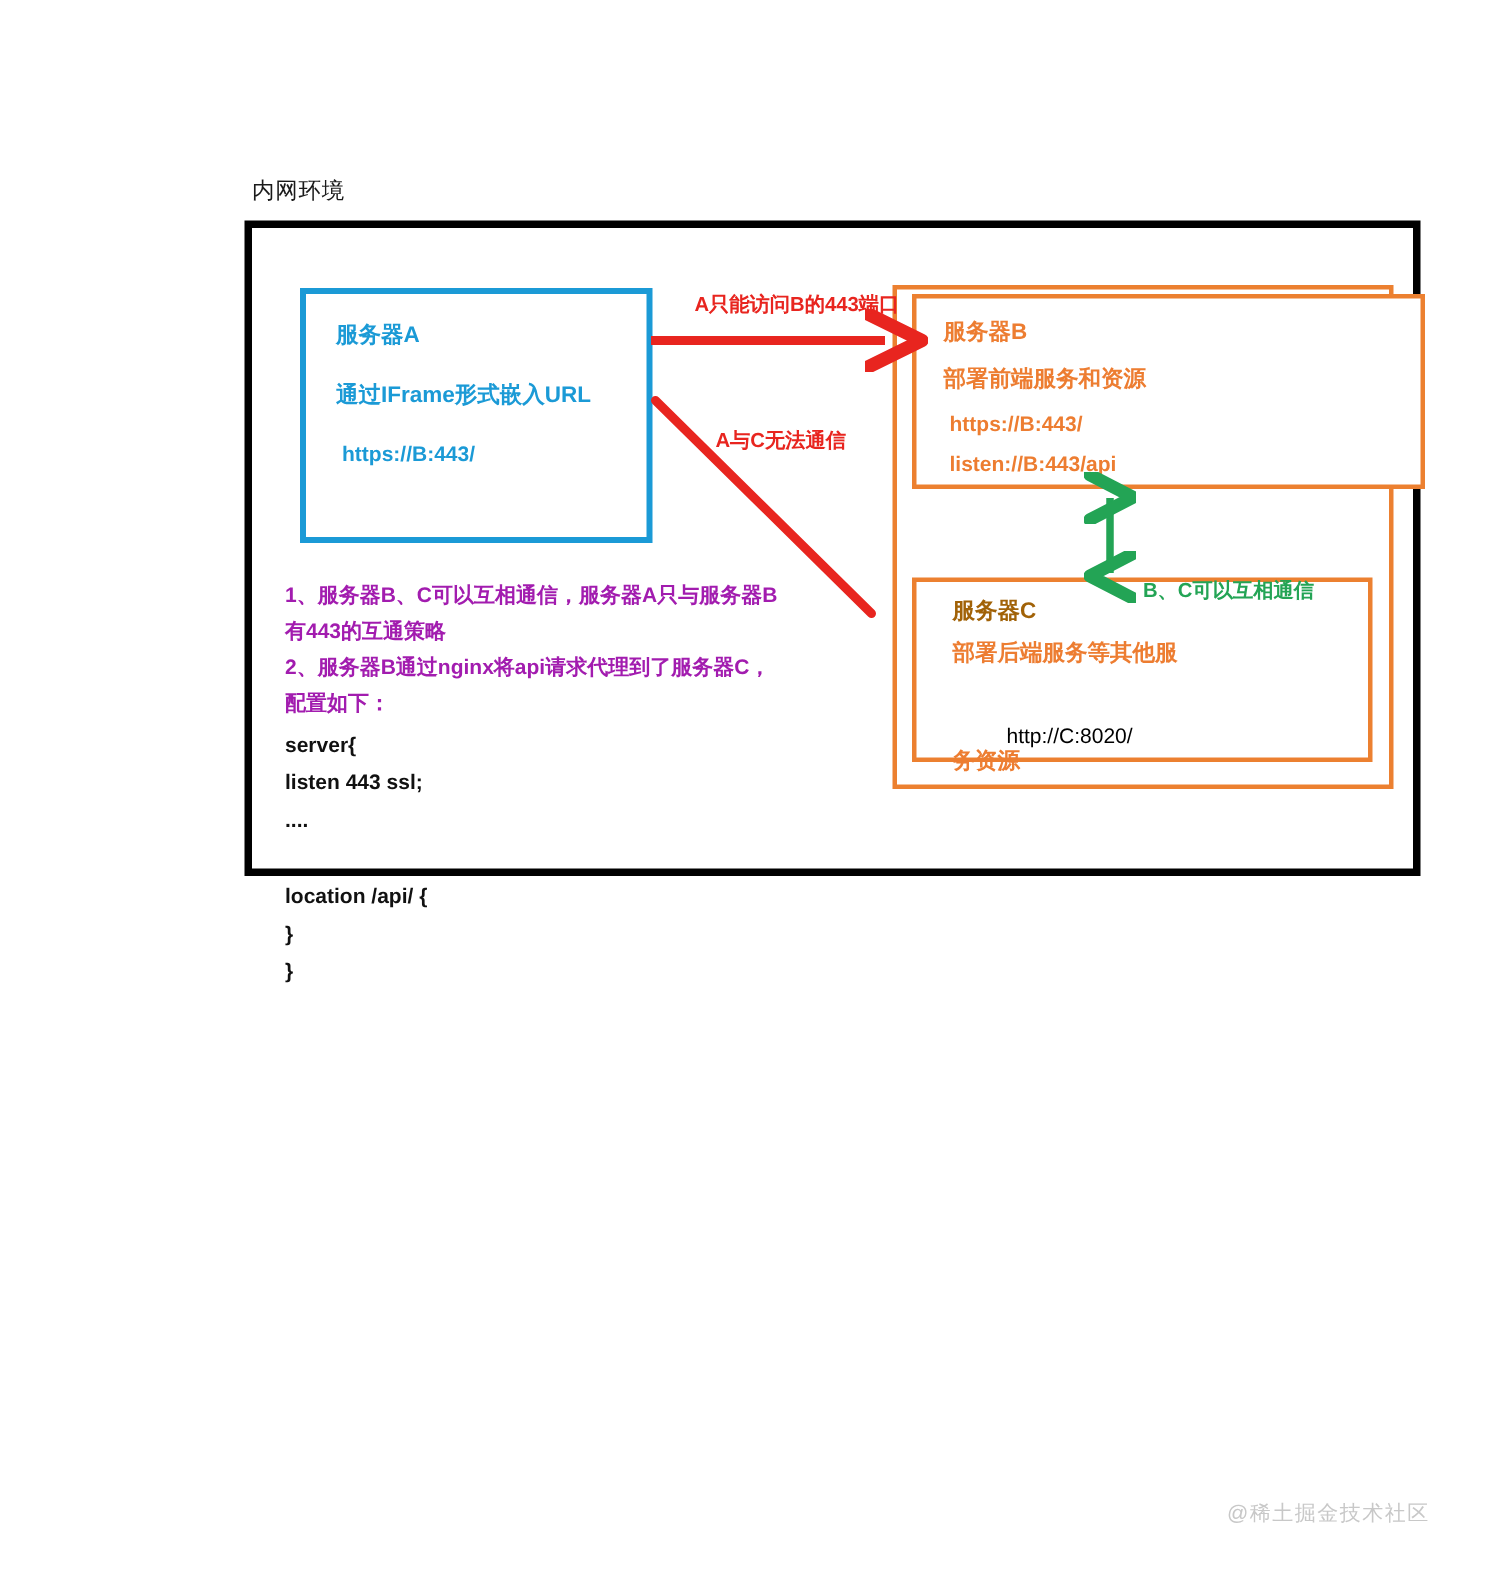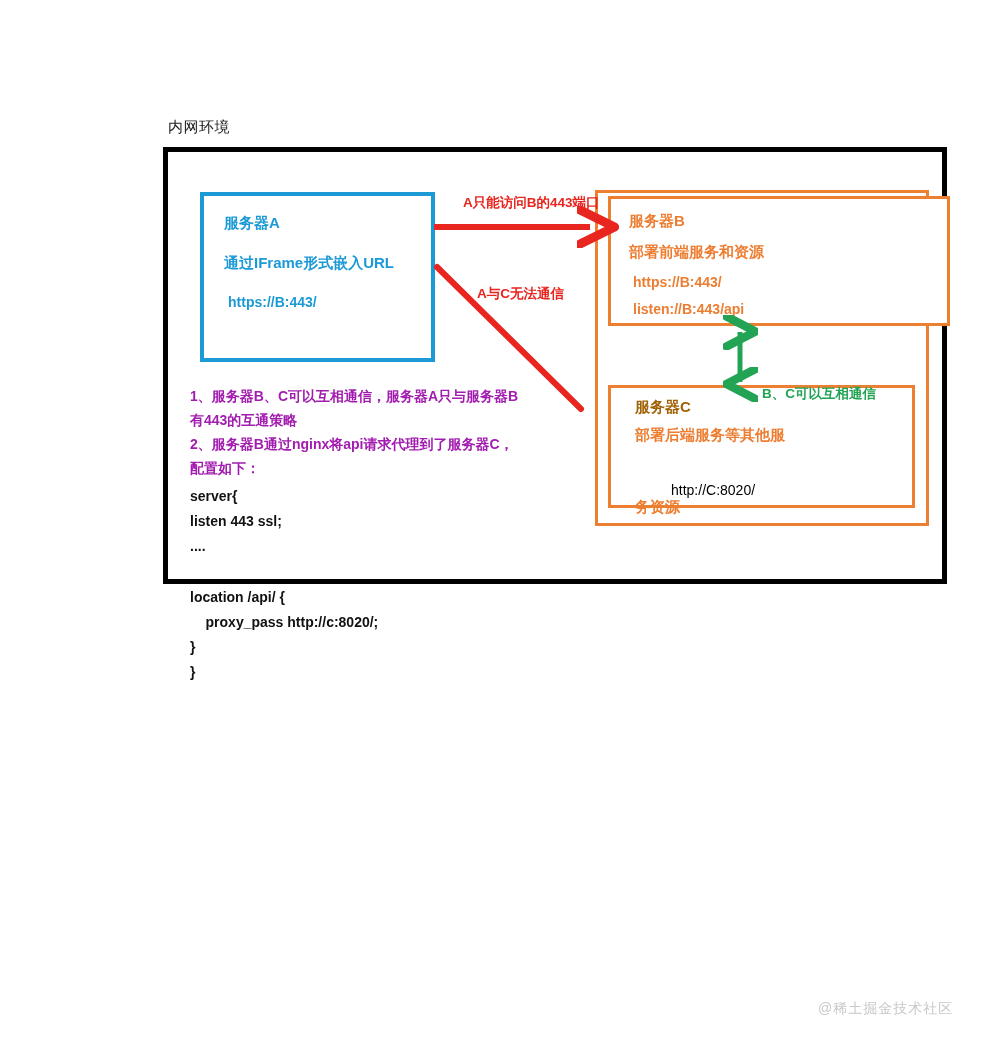--- a/index.html
+++ b/index.html
@@ -348,20 +348,19 @@
   </div>
 
   <div class="config">
     <div class="cline">server{</div>
     <div class="cline">listen 443 ssl;</div>
     <div class="cline">....</div>
   </div>
 
   <div class="config-lower">
     <div class="cline">location /api/ {</div>
-    <div class="cline">    proxy_pass http://c:8020/;</div>
     <div class="cline">}</div>
     <div class="cline">}</div>
   </div>
 
   <div class="watermark">@稀土掘金技术社区</div>
 
 </div>
 
 </body></html>

